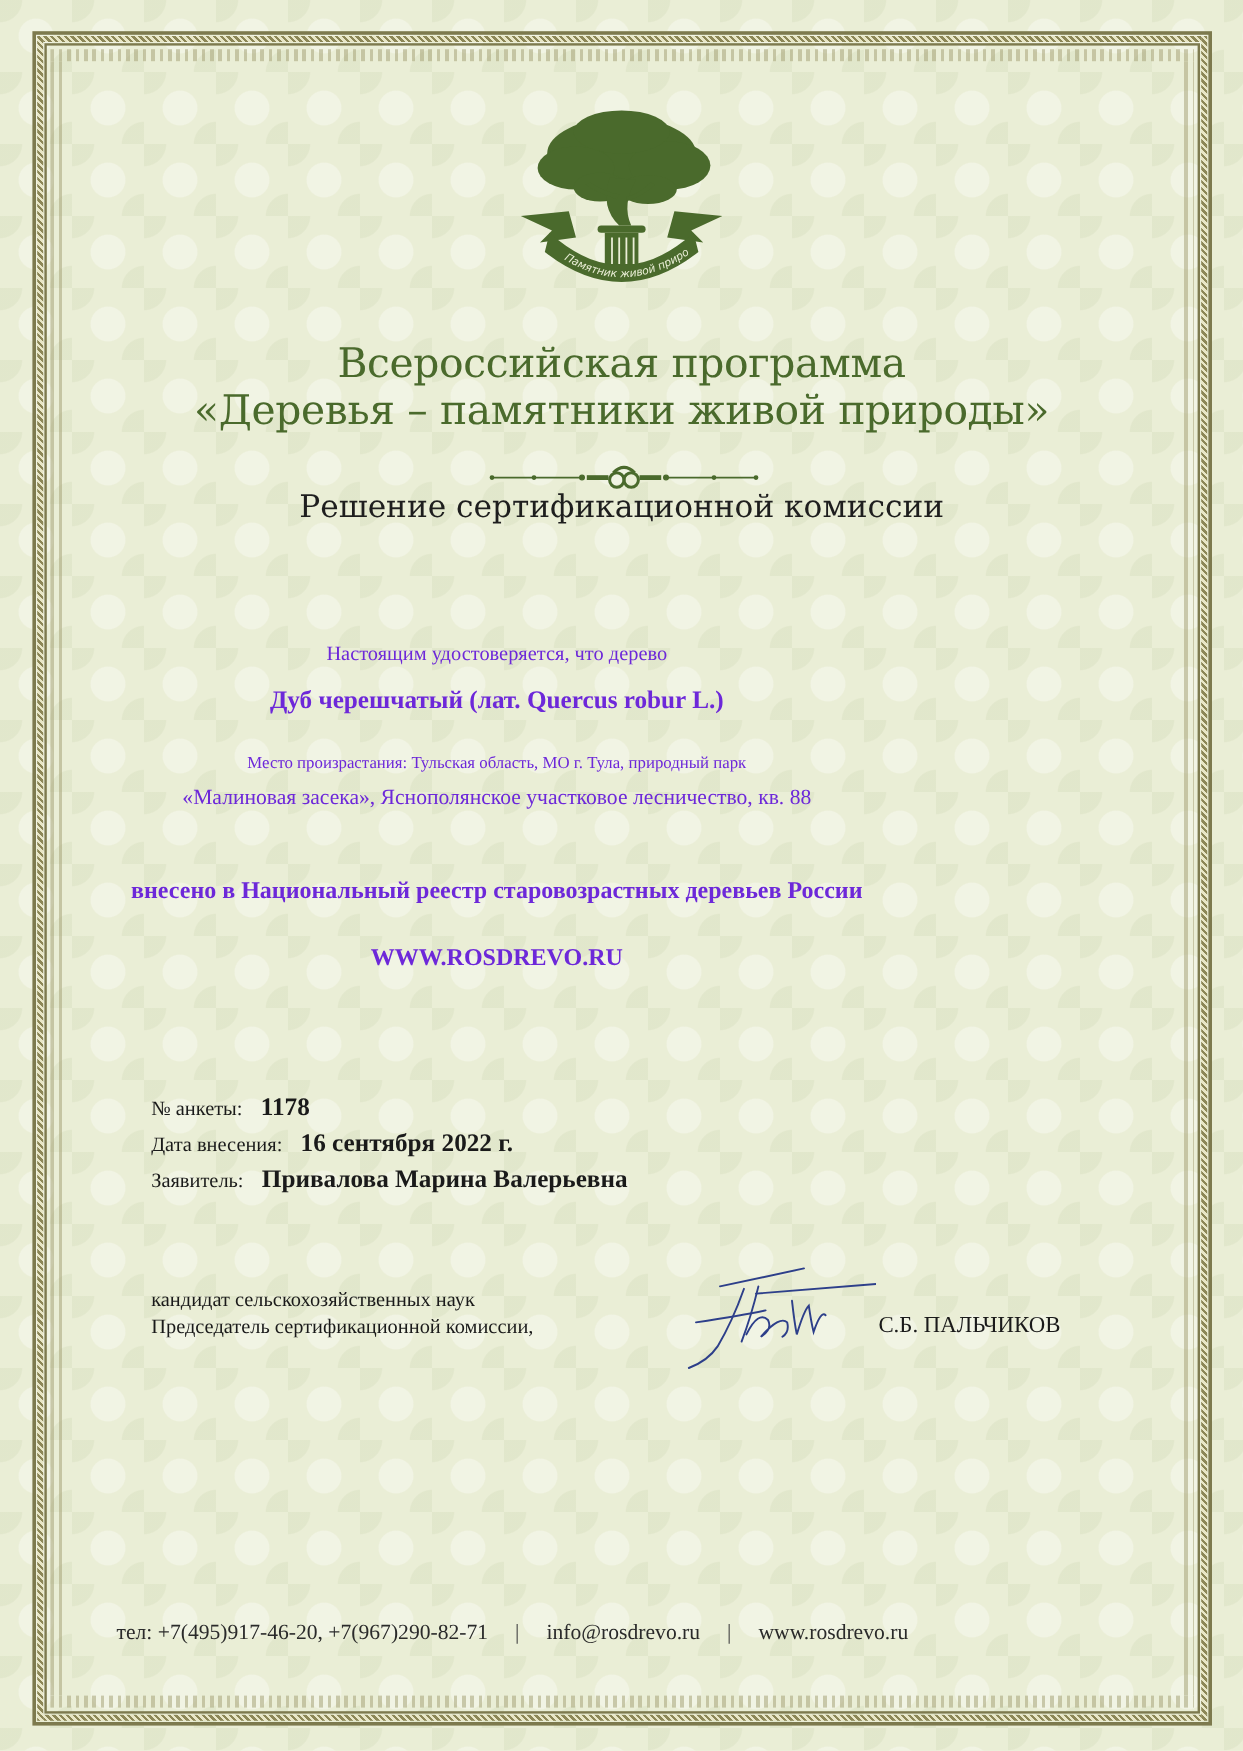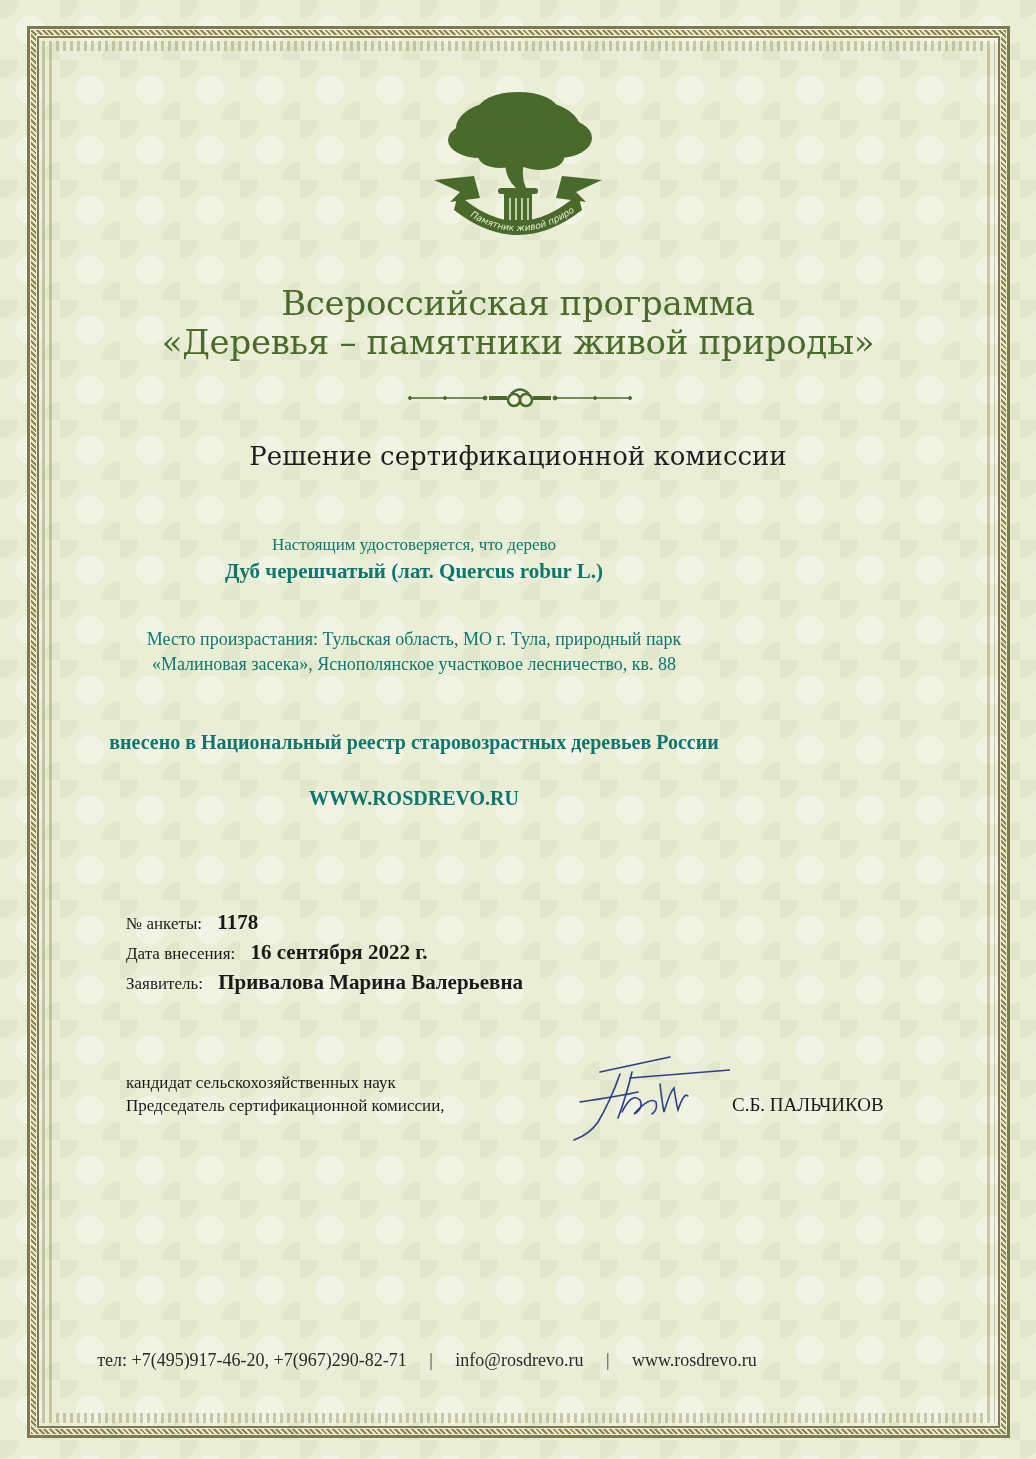--- a/index.html
+++ b/index.html
@@ -47,31 +47,31 @@
     position: absolute; left: 0; width: 1036px; text-align: center;
     color: #4a6a2c; font-family: "DejaVu Serif", serif;
     font-size: 34px; line-height: 40px; letter-spacing: -0.3px;
   }
   .title.l1 { top: 283px; }
   .title.l2 { top: 322px; }
 
   .divider { position: absolute; left: 405px; top: 385px; width: 230px; height: 24px; }
 
   .subtitle {
-    position: absolute; left: 0; top: 441px; width: 1036px; text-align: center;
+    position: absolute; left: 0; top: 408px; width: 1036px; text-align: center;
     font-family: "DejaVu Serif", serif; font-size: 26px; color: #1e1e1e;
   }
 
   .center-text {
     position: absolute; left: 0; width: 828px; text-align: center;
-    font-family: "Liberation Serif", serif; color: #0f766e;
+    font-family: "Liberation Serif", serif; color: #6d28d9;
   }
   .intro { top: 535px; font-size: 17px; }
-  .tree-name { top: 559px; font-size: 21px; font-weight: bold; }
-  .loc1 { top: 629px; font-size: 18px; text-align: center; }
+  .tree-name { top: 571px; font-size: 21px; font-weight: bold; }
+  .loc1 { top: 629px; font-size: 14px; text-align: center; }
   .loc2 { top: 654px; font-size: 18px; }
   .registry { top: 731px; font-size: 20px; font-weight: bold; }
   .site { top: 787px; font-size: 20px; font-weight: bold; }
 
   .details { position: absolute; left: 126px; top: 908px; font-size: 17px; line-height: 28px; }
   .details .row { white-space: nowrap; }
   .details .val { font-weight: bold; font-size: 21px; margin-left: 11px; }
 
   .chair { position: absolute; left: 126px; top: 1071px; font-size: 17px; line-height: 23px; }
   .signature { position: absolute; left: 560px; top: 1052px; width: 170px; height: 92px; }

